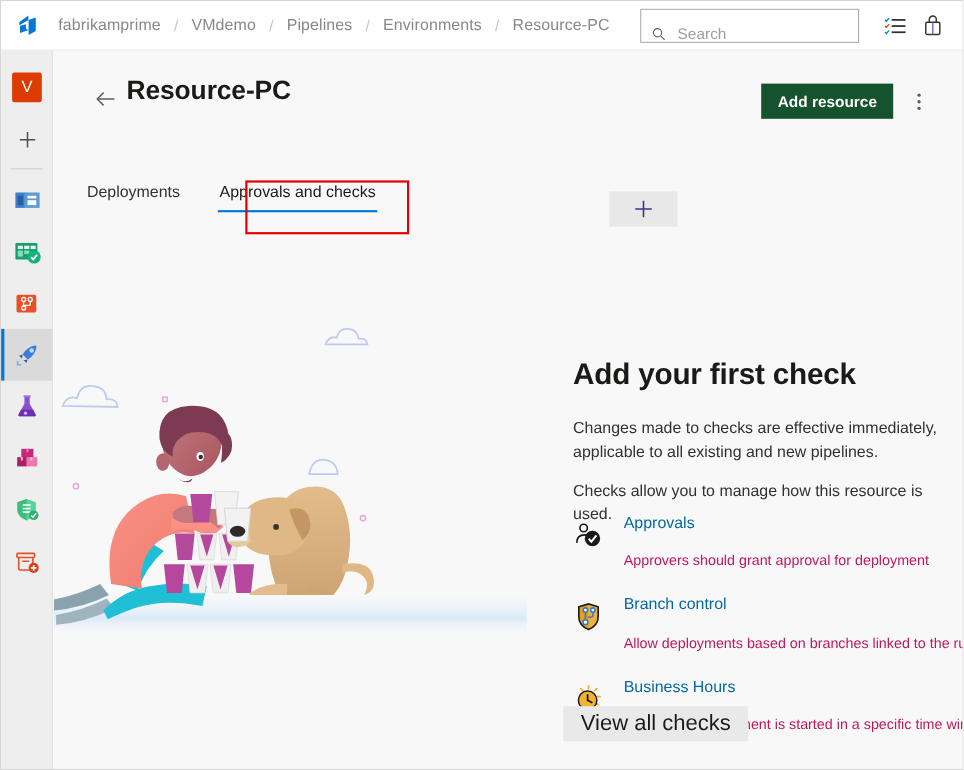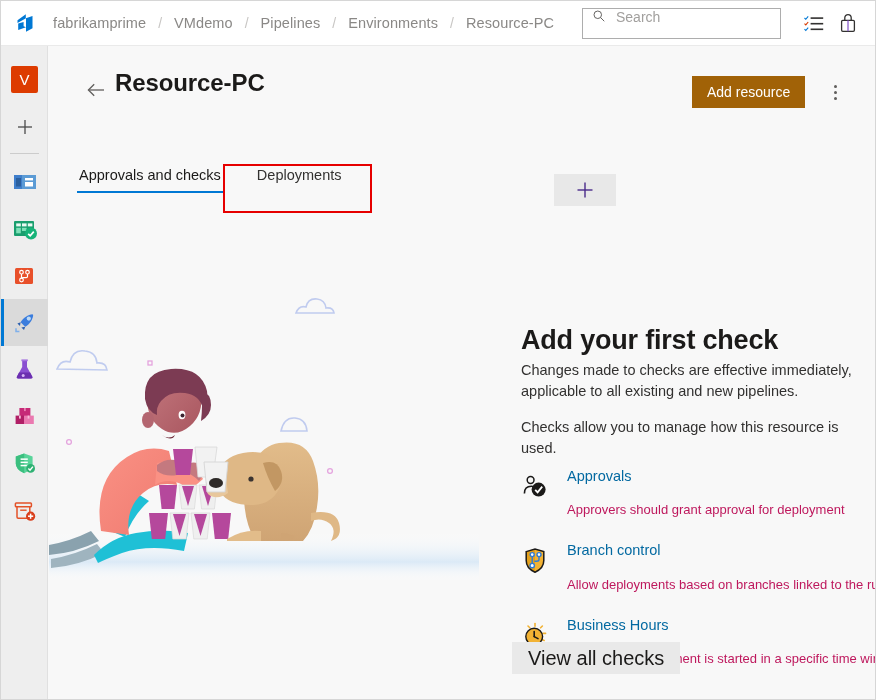--- a/index.html
+++ b/index.html
@@ -45,21 +45,21 @@
   .crumb.last { color: #8a8886; }
   .crumb-sep {
     font-size: 14px; color: #c8c6c4;
     margin: 0 8px;
   }
   #search-box {
     position: absolute; left: 581px; top: 7px;
     width: 199px; height: 31px;
     border: 1px solid #adadad;
     background: #fff;
-    display: flex; align-items: flex-start;
+    display: flex; align-items: flex-end;
     padding-left: 9px;
   }
   #search-box .sicon { width: 14px; height: 14px; flex: 0 0 14px; }
   #search-input {
     border: none; outline: none;
     font-family: "Liberation Sans", sans-serif;
     font-size: 14px;
     color: #323130;
     margin-left: 10px;
     width: 150px;
@@ -119,24 +119,24 @@
   }
   #page-title {
     position: absolute; left: 66px; top: 22px;
     font-size: 24px; font-weight: bold;
     color: #1b1a19;
     letter-spacing: -0.1px;
   }
   #add-resource-btn {
     position: absolute; left: 643px; top: 29px;
     height: 32px; padding: 0 15px;
-    background: #a16207; color: #ffffff;
+    background: #14532d; color: #ffffff;
     border: none;
     font-family: "Liberation Sans", sans-serif;
-    font-size: 14px; font-weight: normal;
+    font-size: 14px; font-weight: bold;
     cursor: pointer;
     display: flex; align-items: center;
   }
   #more-btn {
     position: absolute; left: 773px; top: 32px;
     width: 26px; height: 26px;
     display: flex; align-items: center; justify-content: center;
     cursor: pointer;
   }
   .dot3 { width: 3px; height: 3px; border-radius: 50%; background: #605e5c; margin: 1.5px 0; }
@@ -179,21 +179,21 @@
   }
 
   
   #illo { position: absolute; left: 0px; top: 240px; width: 430px; height: 320px; }
 
   
   #copy { position: absolute; left: 472px; top: 278px; width: 355px; }
   #copy h1 {
     font-size: 27px; font-weight: bold; color: #1b1a19;
     letter-spacing: -0.2px;
-    margin-bottom: 4px;
+    margin-bottom: 24px;
   }
   #copy p {
     font-size: 14.5px; color: #323130;
     line-height: 1.45;
     margin-bottom: 15px;
   }
 
   
   #check-list { position: absolute; left: 472px; top: 420px; width: 360px; }
   .check-row {
@@ -387,22 +387,22 @@
 
     <div id="more-btn">
       <div style="display:flex;flex-direction:column;align-items:center">
         <div class="dot3"></div>
         <div class="dot3"></div>
         <div class="dot3"></div>
       </div>
     </div>
 
     <div id="tabs">
+      <div class="tab">Deployments</div>
       <div class="tab active">Approvals and checks</div>
-      <div class="tab">Deployments</div>
     </div>
     <div id="tab-highlight"></div>
 
     <div id="plus-box">
       <svg width="18" height="18" viewBox="0 0 18 18">
         <line x1="9" y1="1.5" x2="9" y2="16.5" stroke="#4a2a8a" stroke-width="1.4"></line>
         <line x1="1.5" y1="9" x2="16.5" y2="9" stroke="#4a2a8a" stroke-width="1.4"></line>
       </svg>
     </div>
 

